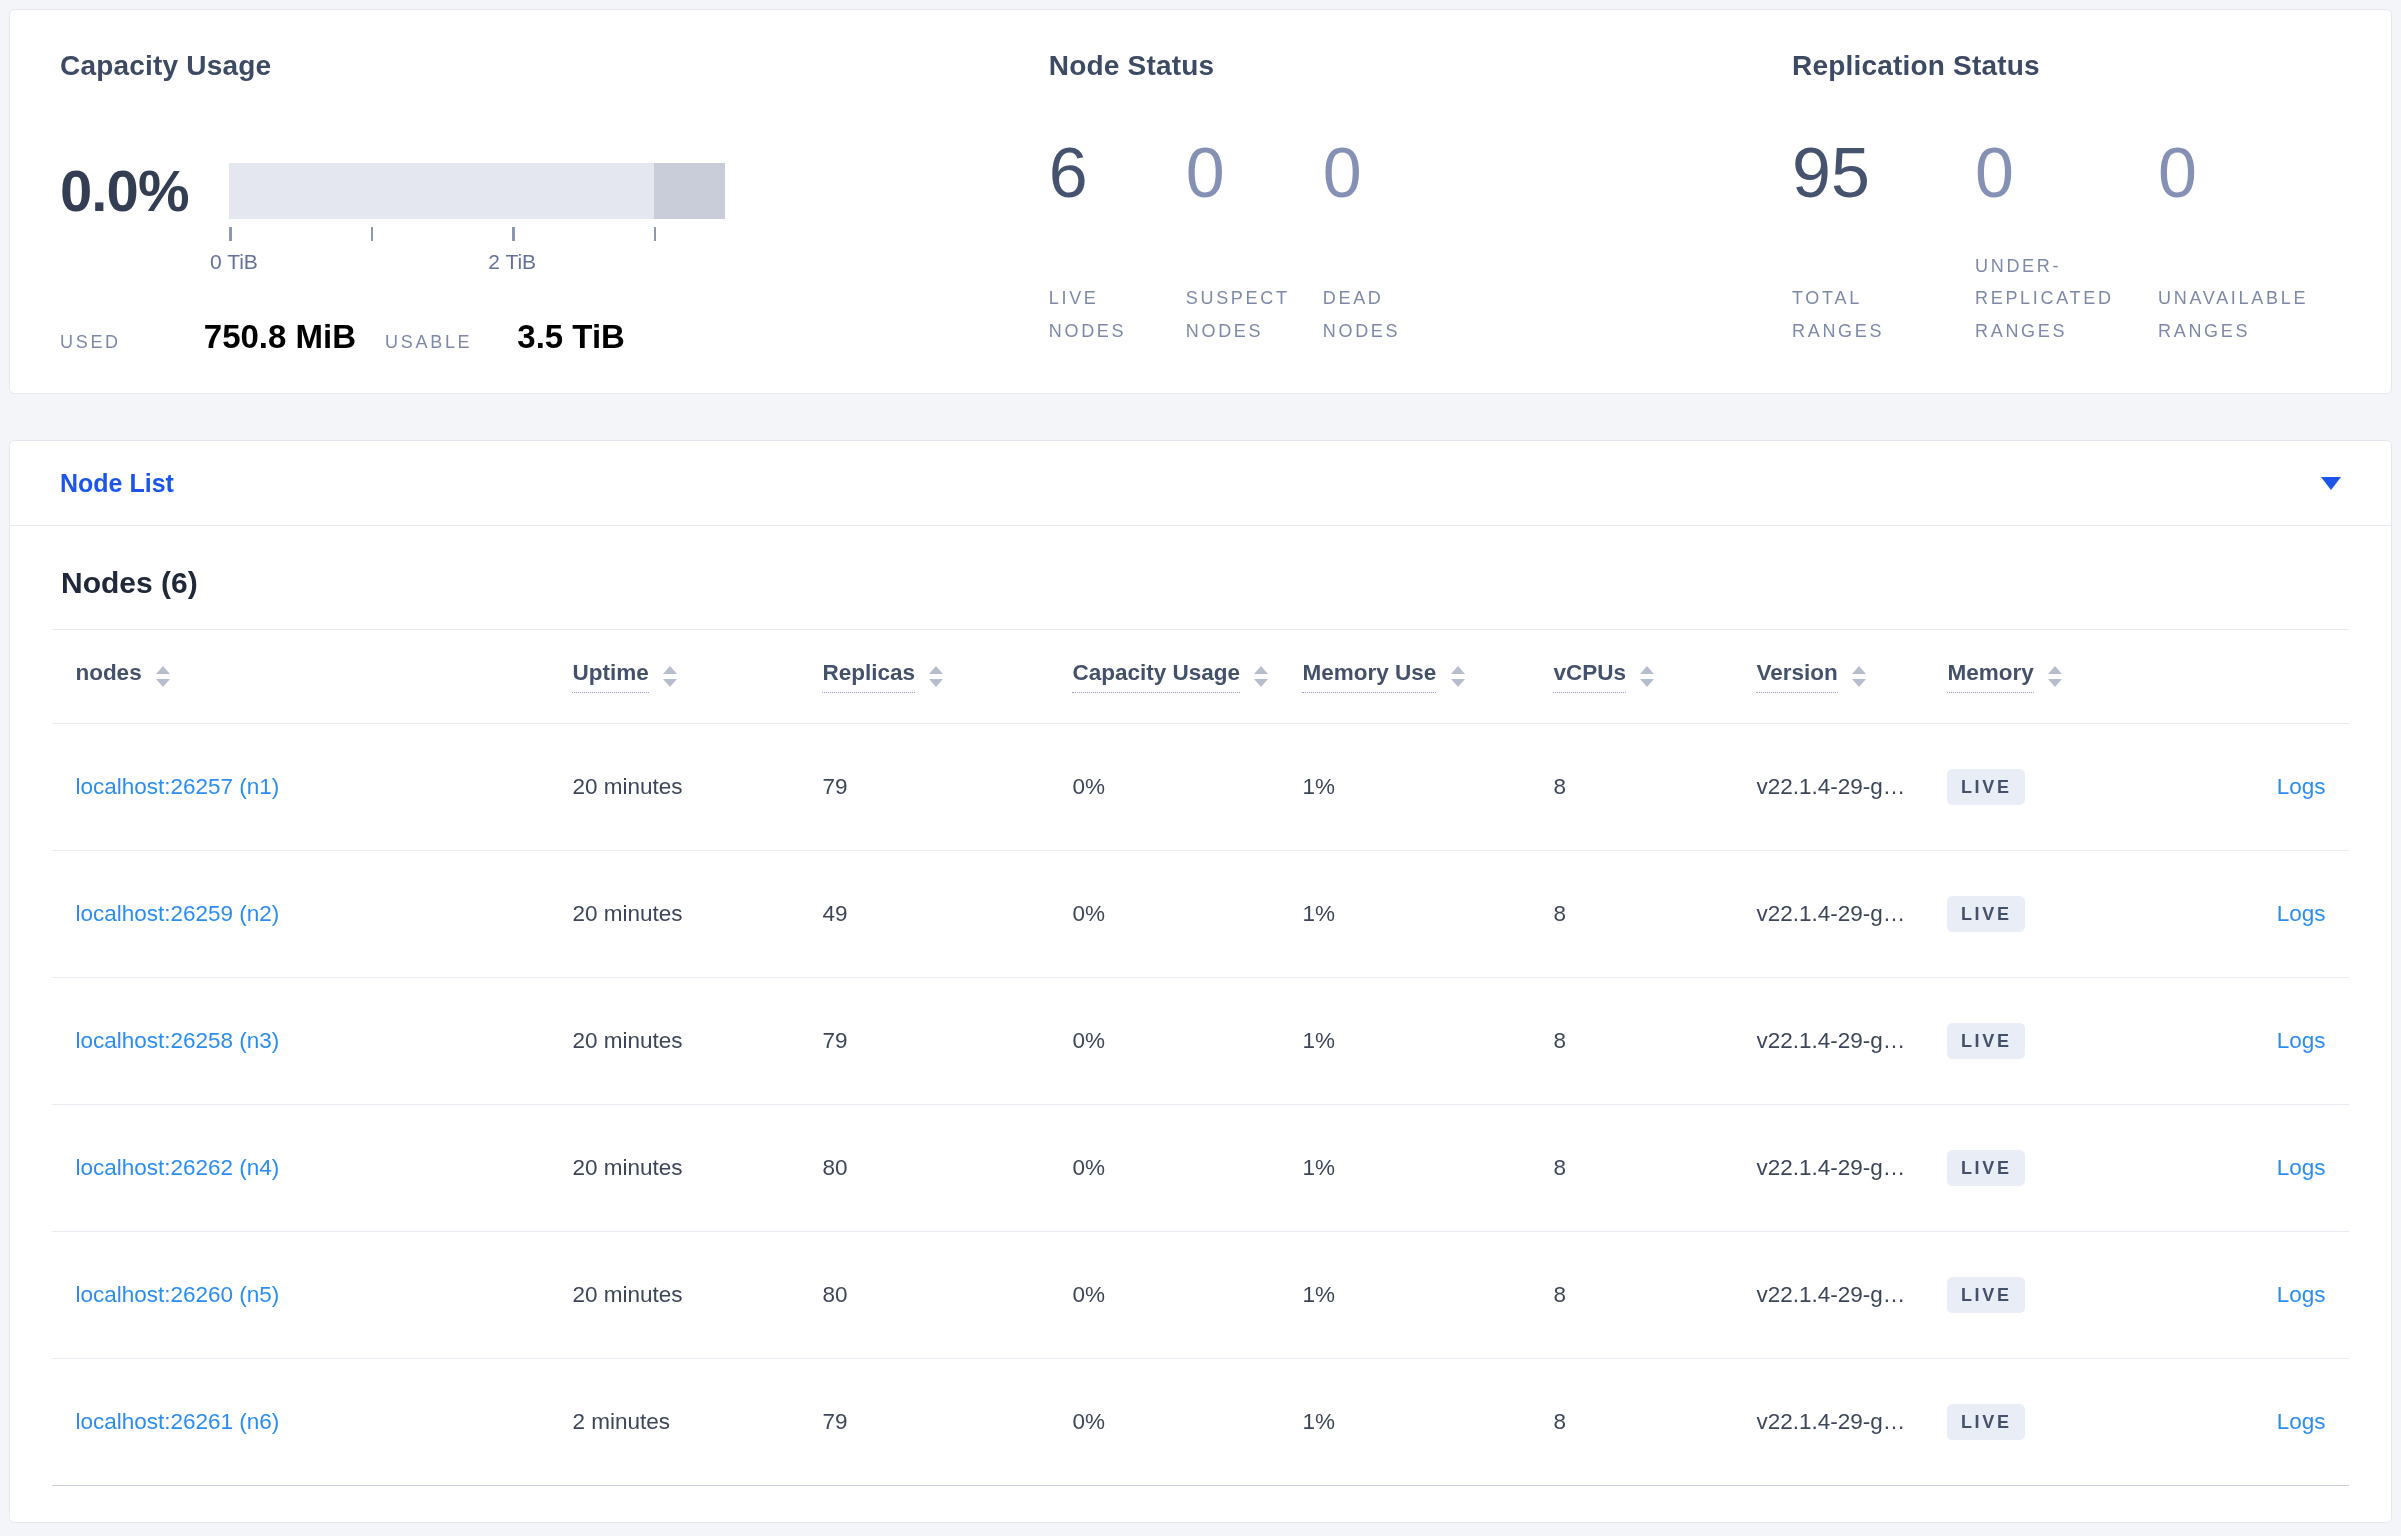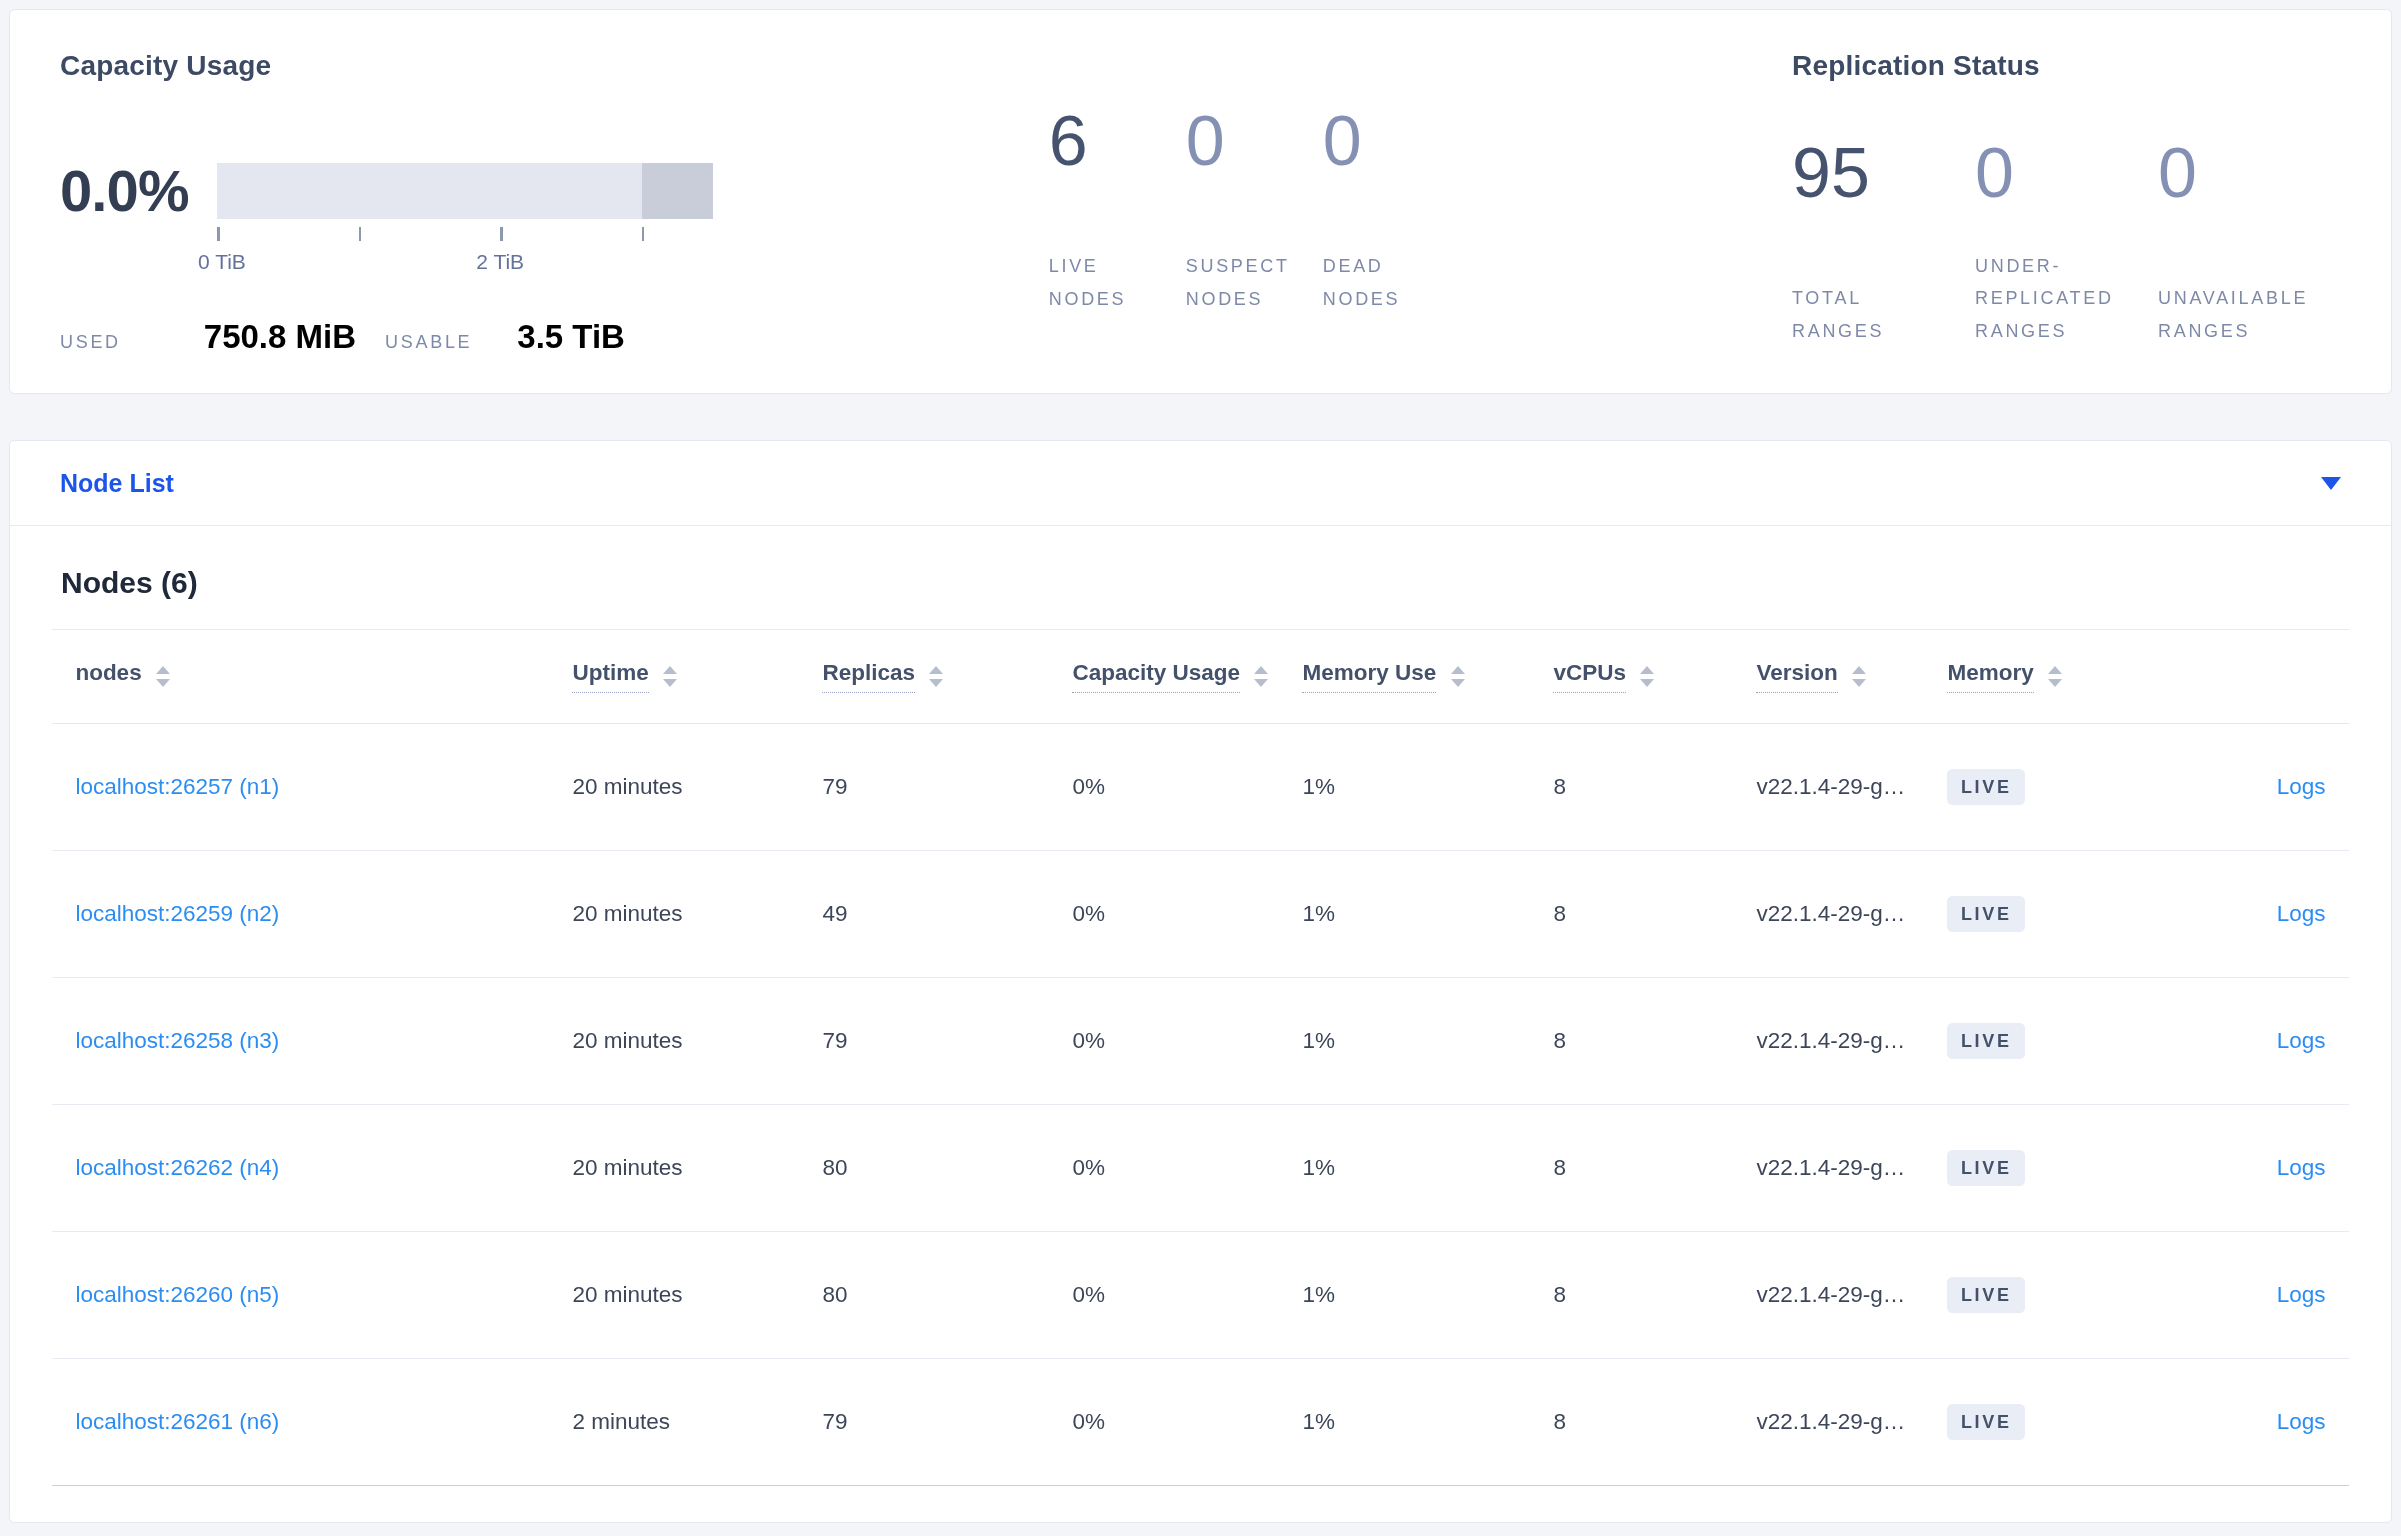--- a/index.html
+++ b/index.html
@@ -32,20 +32,21 @@
   }
   .sec-capacity { width: 1019px; }
   .sec-nodes    { width: 766px; }
   .sec-repl     { flex: 1; }
 
   .gauge-row {
     display: flex;
     align-items: center;
     margin-top: 87px;
     height: 43px;
+    gap: 12px;
   }
   .pct {
     min-width: 137px;
     margin-right: 20px;
     font-size: 58px;
     font-weight: 700;
     color: #343e52;
     letter-spacing: -0.9px;
   }
   .gauge {
@@ -226,20 +227,21 @@
       </div>
       <div class="kv-row">
         <span class="kv-label">USED</span>
         <span class="kv-value used">750.8 MiB</span>
         <span class="kv-label usable">USABLE</span>
         <span class="kv-value">3.5 TiB</span>
       </div>
     </div>
 
     <div class="sec sec-nodes">
+      <h2>Node Status</h2>
       <div class="stats-row">
         <div class="stat">
           <span class="stat-value">6</span>
           <span class="stat-label">LIVE
 NODES</span>
         </div>
         <div class="stat">
           <span class="stat-value muted">0</span>
           <span class="stat-label">SUSPECT
 NODES</span>

